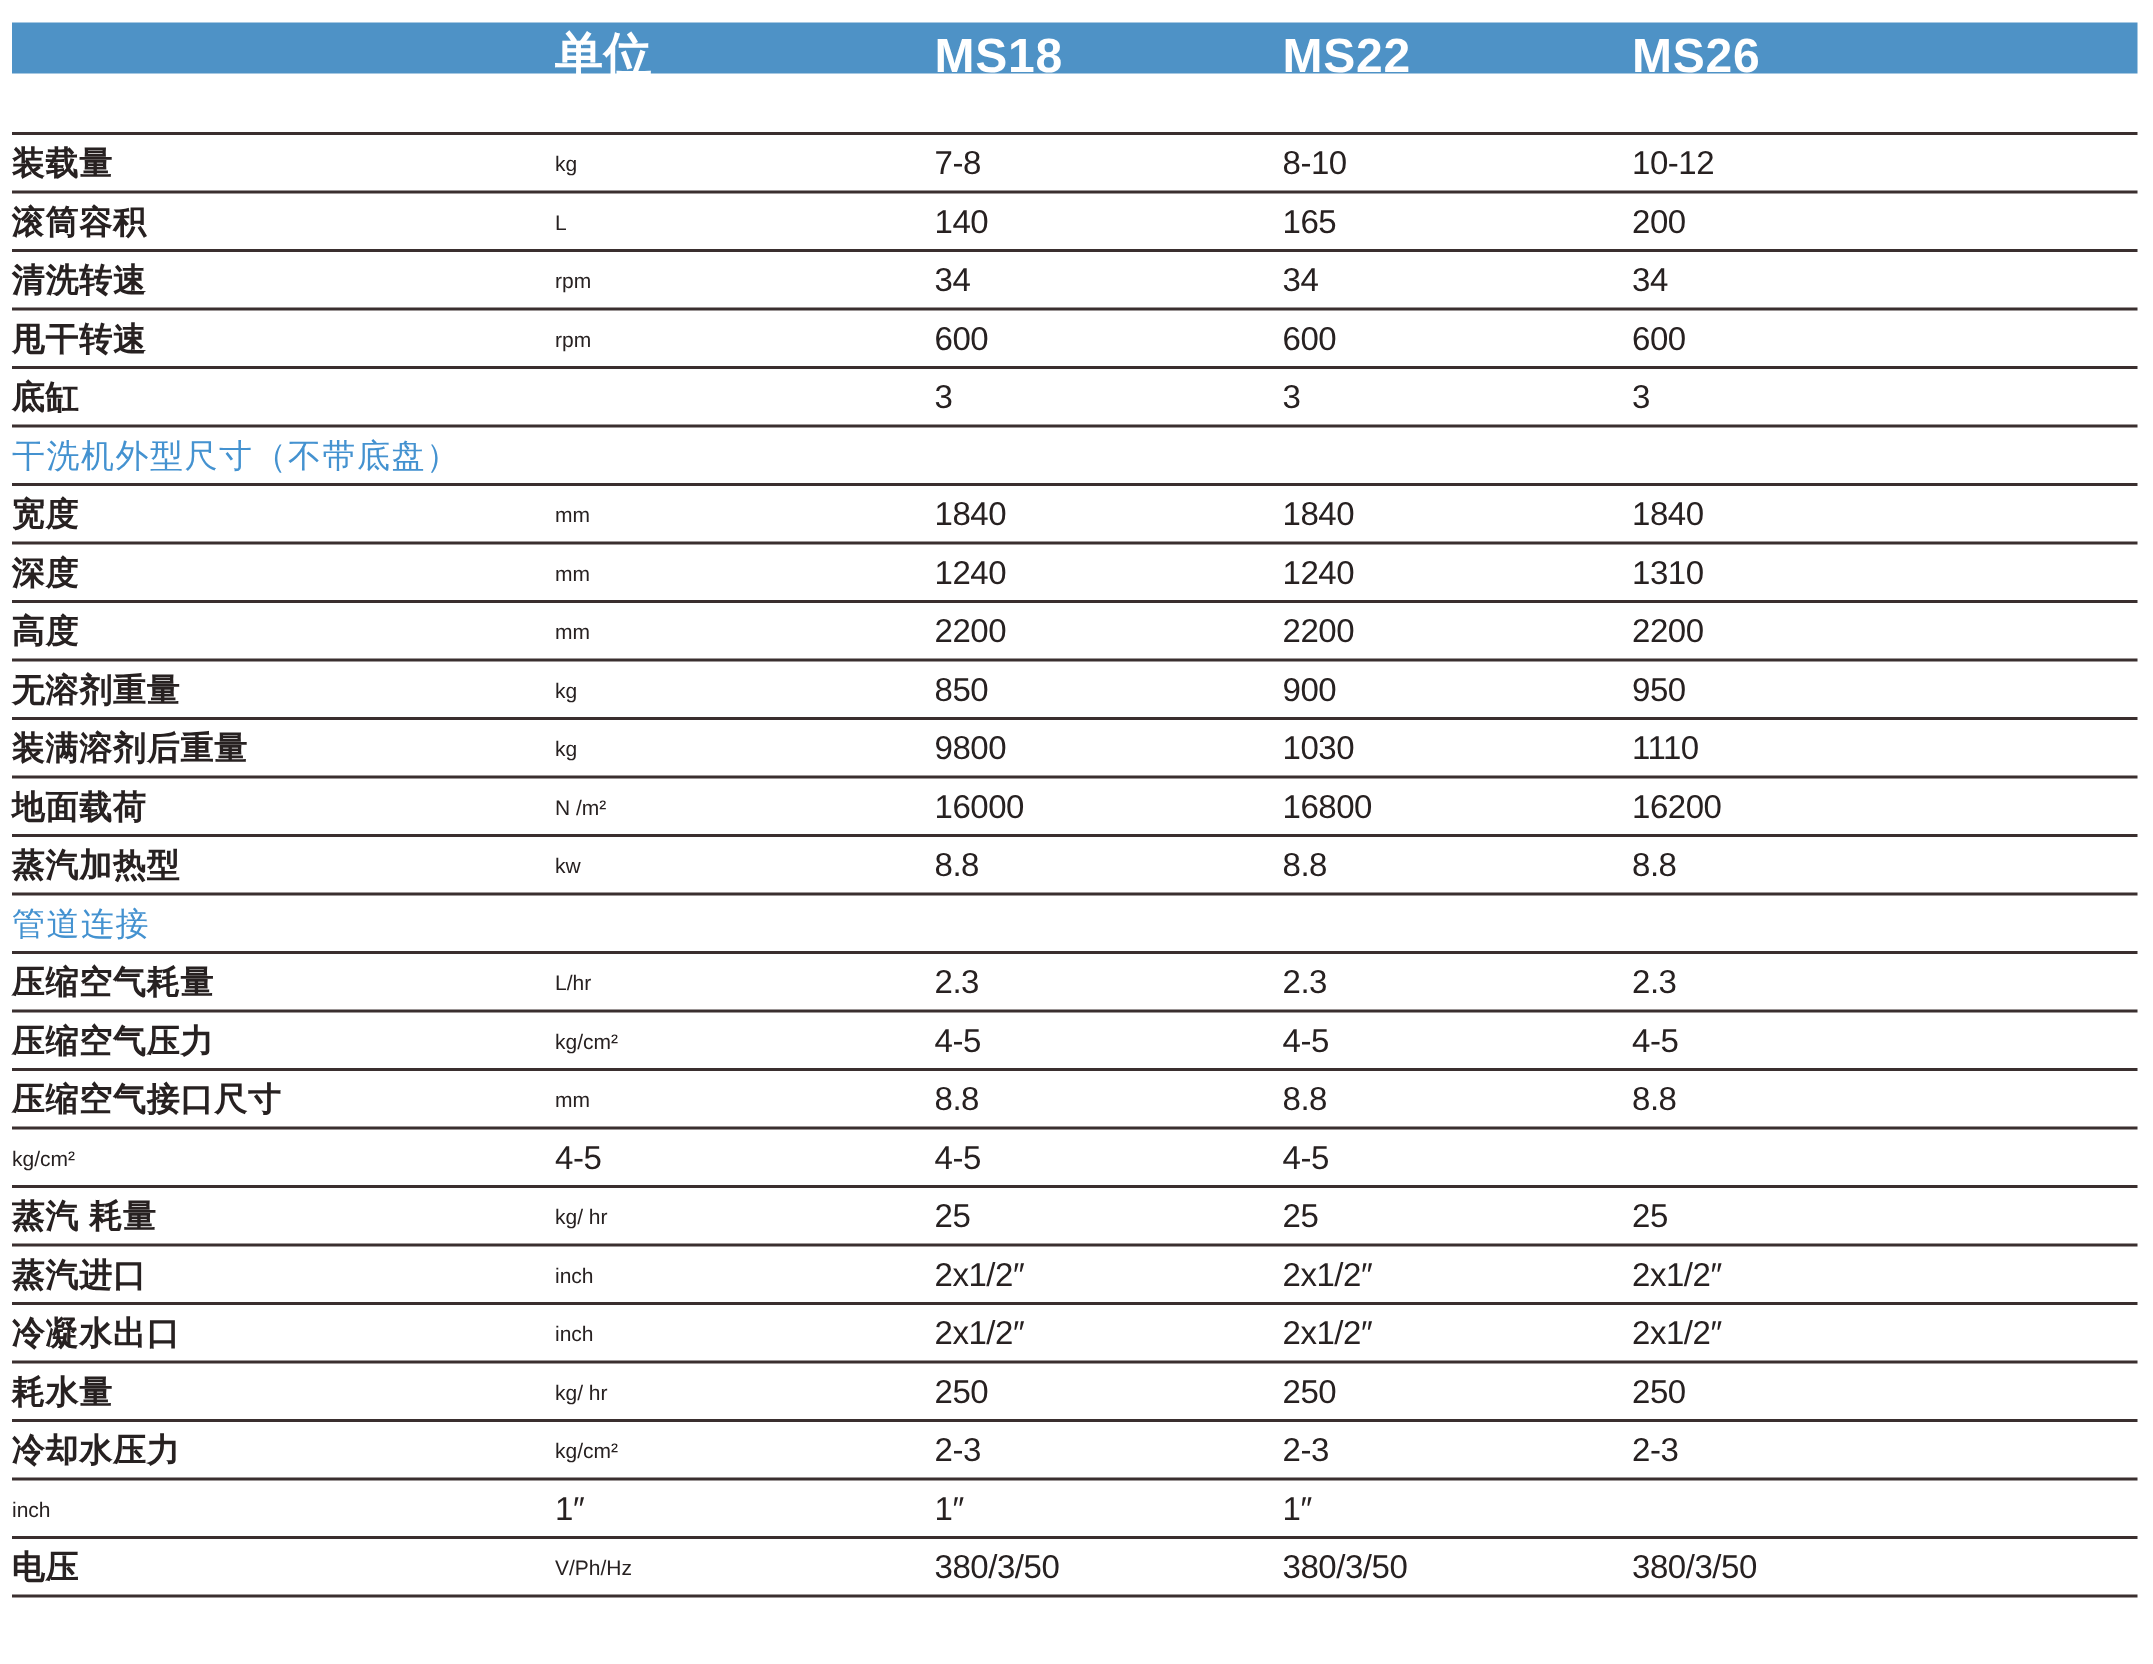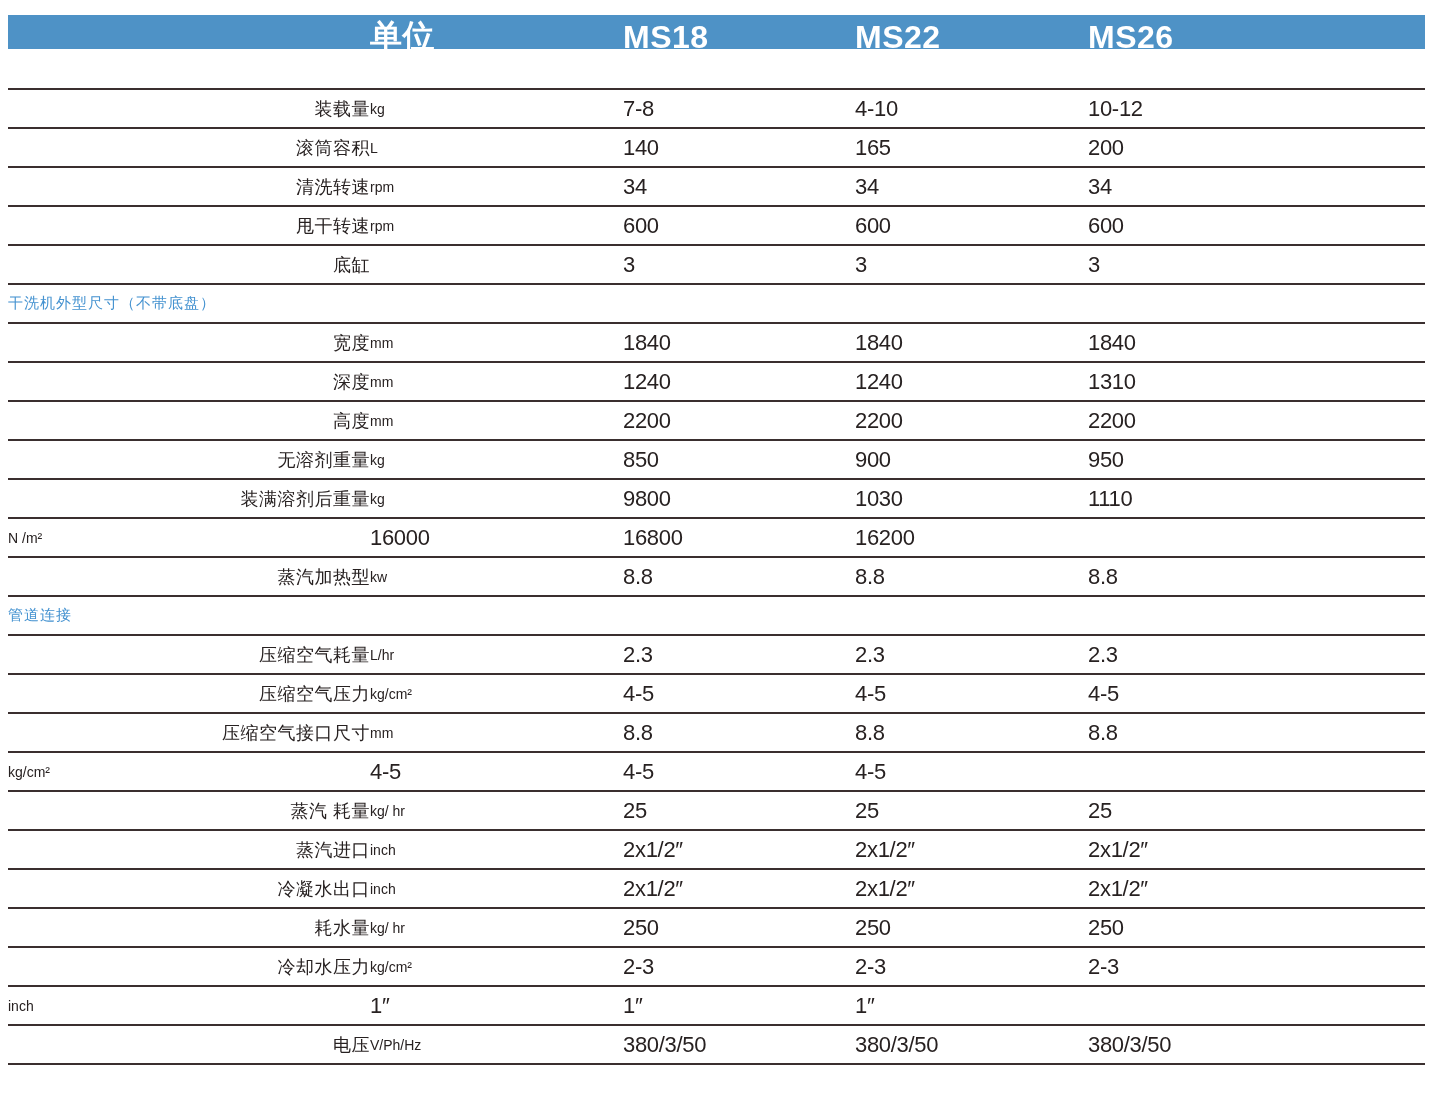--- a/index.html
+++ b/index.html
@@ -36,32 +36,32 @@
   .spacer{height:39px;}
   .spec-table{border-top:2px solid var(--line);}
   .row{
     height:39px;
     display:grid;
     grid-template-columns:var(--cols);
     align-items:center;
     border-bottom:2px solid var(--line);
     font-size:22px;
   }
-  .row .label{font-weight:normal;font-size:18px;letter-spacing:0.5px;text-align:right;}
+  .row .label{font-weight:bold;font-size:22px;letter-spacing:0.5px;}
   .row .unit{font-size:14px;}
   .row .value{font-size:22px;letter-spacing:-0.3px;}
   .section-row{
     height:39px;
     display:flex;
     align-items:center;
     border-bottom:2px solid var(--line);
   }
   .section-row .section-label{
     color:var(--section-text);
-    font-size:15px;
+    font-size:22px;
     letter-spacing:1px;
   }
 </style>
 </head>
 <body>
 
 <div class="sheet">
 
   <div class="header-bar">
     <div class="cell"></div>
@@ -71,21 +71,21 @@
     <div class="cell">MS26</div>
   </div>
 
   <div class="spacer"></div>
 
   <div class="spec-table">
   <div class="row">
     <div class="label">装载量</div>
     <div class="unit">kg</div>
     <div class="value">7-8</div>
-    <div class="value">4-10</div>
+    <div class="value">8-10</div>
     <div class="value">10-12</div>
   </div>
 
   <div class="row">
     <div class="label">滚筒容积</div>
     <div class="unit">L</div>
     <div class="value">140</div>
     <div class="value">165</div>
     <div class="value">200</div>
   </div>
@@ -152,20 +152,21 @@
 
   <div class="row">
     <div class="label">装满溶剂后重量</div>
     <div class="unit">kg</div>
     <div class="value">9800</div>
     <div class="value">1030</div>
     <div class="value">1110</div>
   </div>
 
   <div class="row">
+    <div class="label">地面载荷</div>
     <div class="unit">N /m²</div>
     <div class="value">16000</div>
     <div class="value">16800</div>
     <div class="value">16200</div>
   </div>
 
 
   <div class="row">
     <div class="label">蒸汽加热型</div>
     <div class="unit">kw</div>

